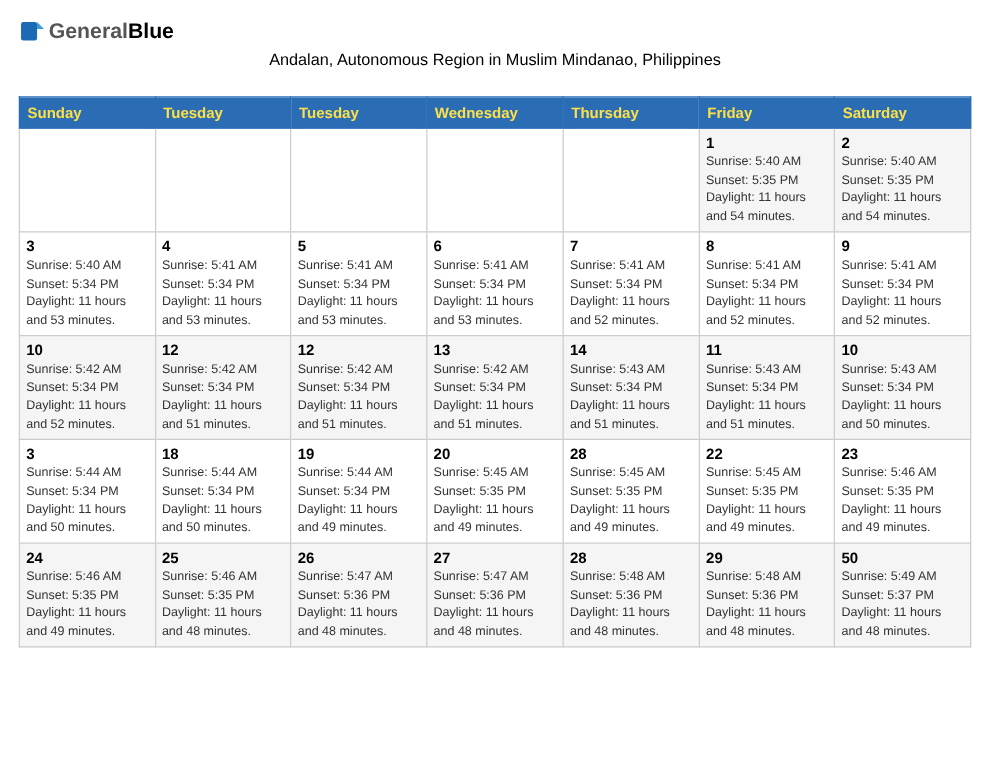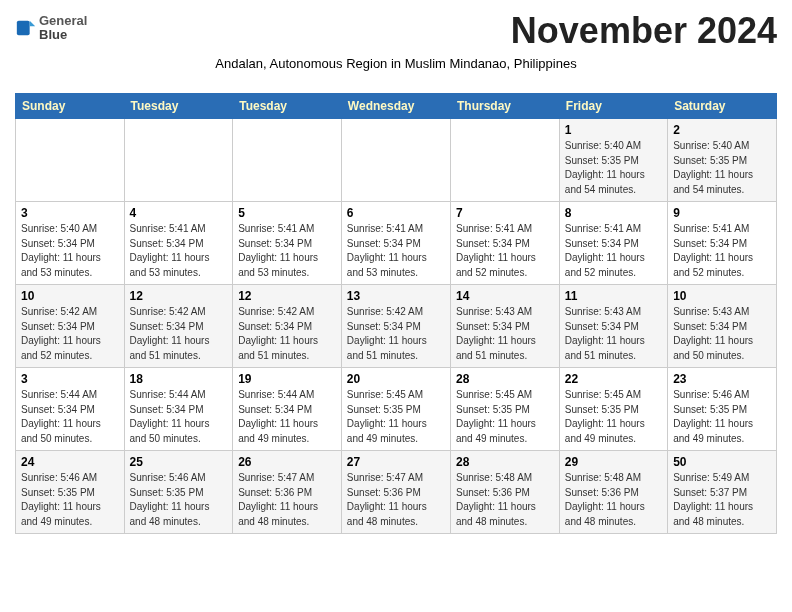--- a/index.html
+++ b/index.html
@@ -16,27 +16,27 @@
       justify-content: space-between;
       margin-bottom: 4px;
     }
     .logo {
       display: flex;
       align-items: center;
       margin-top: 4px;
     }
     .logo-text {
       display: flex;
-      flex-direction: column;
-      font-size: 13px;
+      flex-direction: row;
+      font-size: 17px;
       font-weight: bold;
       line-height: 1.1;
     }
     .logo-text .general { color: #555; }
-    .logo-text .blue { color: #404040; }
+    .logo-text .blue { color: #000000; }
     .logo-icon {
       width: 22px;
       height: 22px;
       margin-right: 2px;
     }
     .month-title {
       font-size: 36px;
       font-weight: bold;
       color: #222;
       text-align: right;
@@ -47,21 +47,21 @@
       color: #000000;
       margin-bottom: 22px;
     }
     table {
       width: 100%;
       border-collapse: collapse;
       font-size: 10.5px;
     }
     thead th {
       background: #2a6db5;
-      color: #fef9c3;
+      color: #fde047;
       text-align: left;
       padding: 5px 6px;
       font-size: 12px;
       font-weight: bold;
       border: 1px solid #2a6db5;
     }
     tbody td {
       border: 1px solid #ccc;
       vertical-align: top;
       padding: 4px 5px;
@@ -94,21 +94,20 @@
   <div class="logo">
     <svg class="logo-icon" viewBox="0 0 24 24">
       <rect x="2" y="4" width="14" height="16" rx="2" fill="#1a6ab5"></rect>
       <polygon points="16,4 22,10 16,10" fill="#3a9bd5"></polygon>
     </svg>
     <div class="logo-text">
       <span class="general">General</span>
       <span class="blue">Blue</span>
     </div>
   </div>
-  <div class="month-title">November 2024</div>
 </div>
 
 <div class="subtitle">Andalan, Autonomous Region in Muslim Mindanao, Philippines</div>
 
 <table>
   <thead>
     <tr>
     <th>Sunday</th>
         <th>Tuesday</th>
         <th>Tuesday</th>

